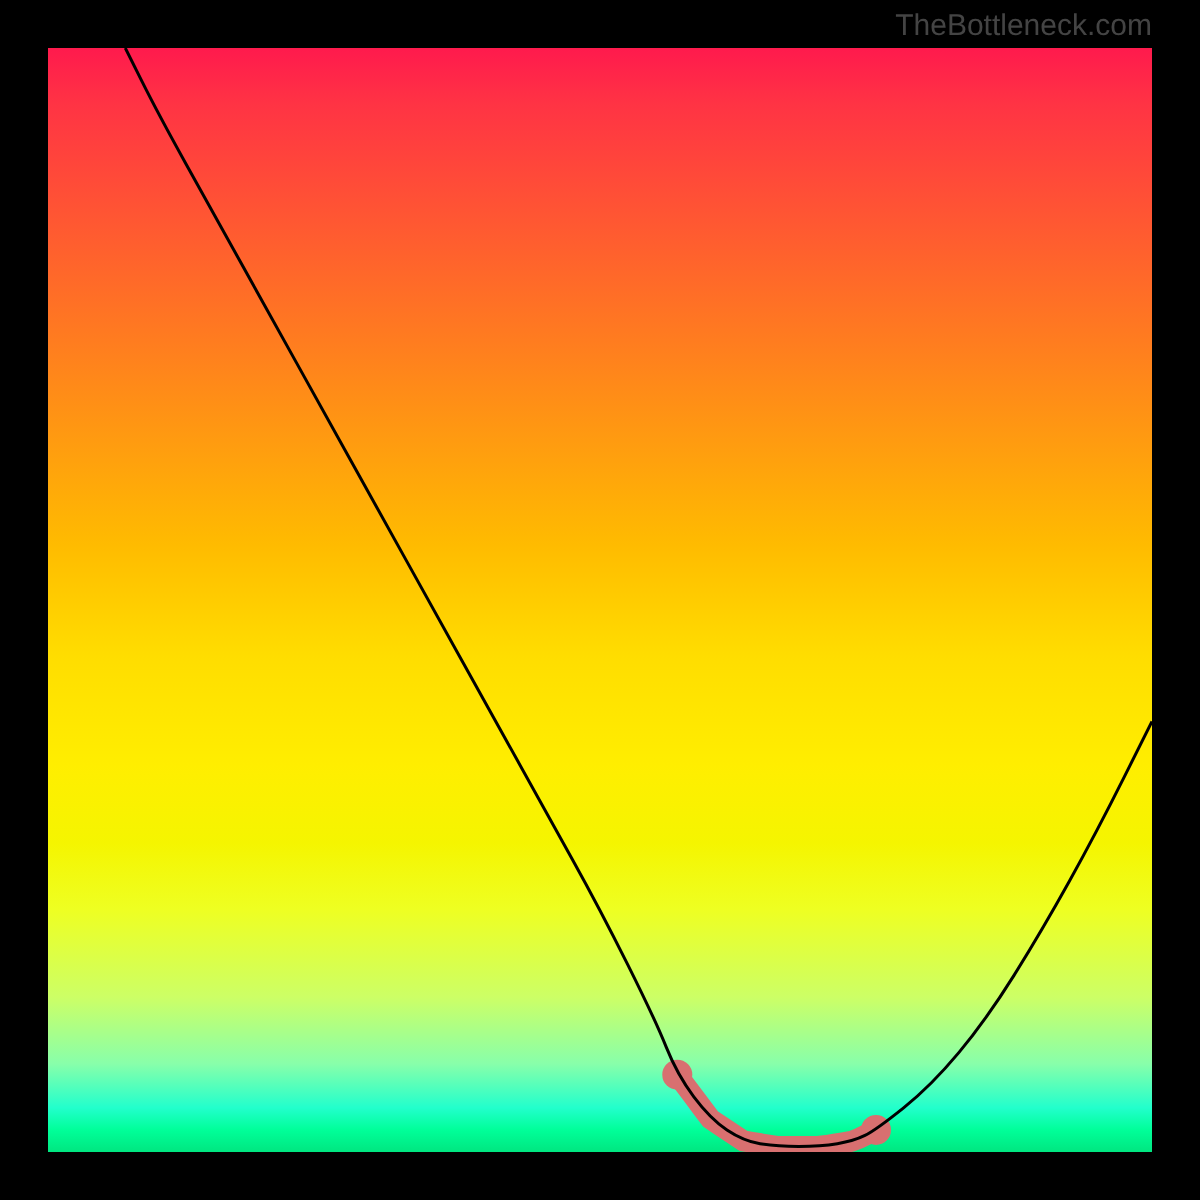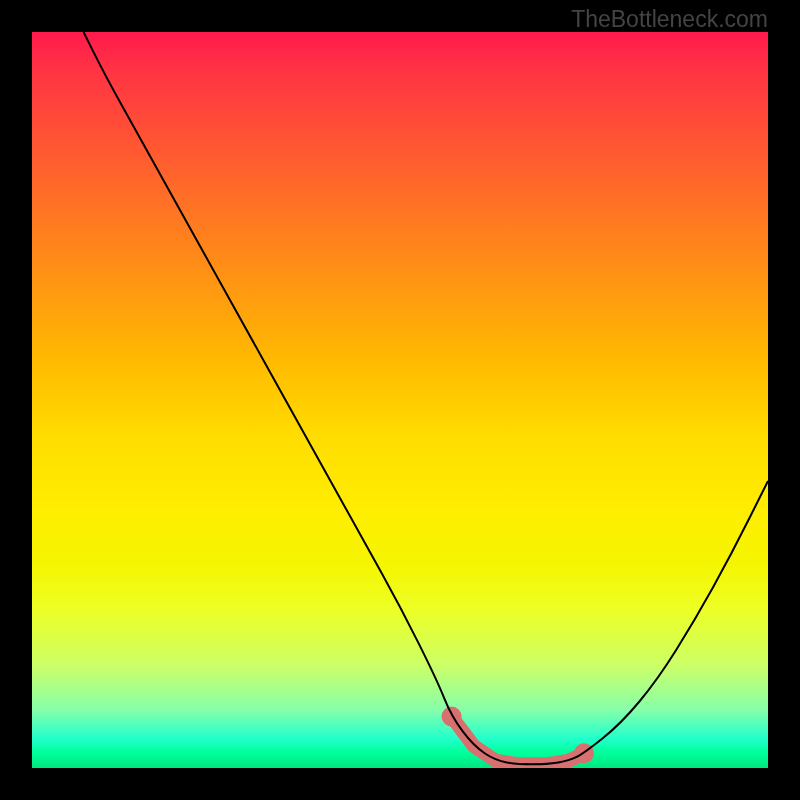--- a/index.html
+++ b/index.html
@@ -64,21 +64,21 @@
     top: 0;
     left: 0;
     width: 100%;
     height: 100%;
   }
   .watermark {
     position: absolute;
     top: 6px;
     right: 32px;
     color: #444;
-    font-size: 23px;
+    font-size: 20px;
     font-family: Arial, sans-serif;
   }
 </style>
 </head>
 <body>
 
 <div class="chart-container">
 
   <div class="watermark">TheBottleneck.com</div>
 

